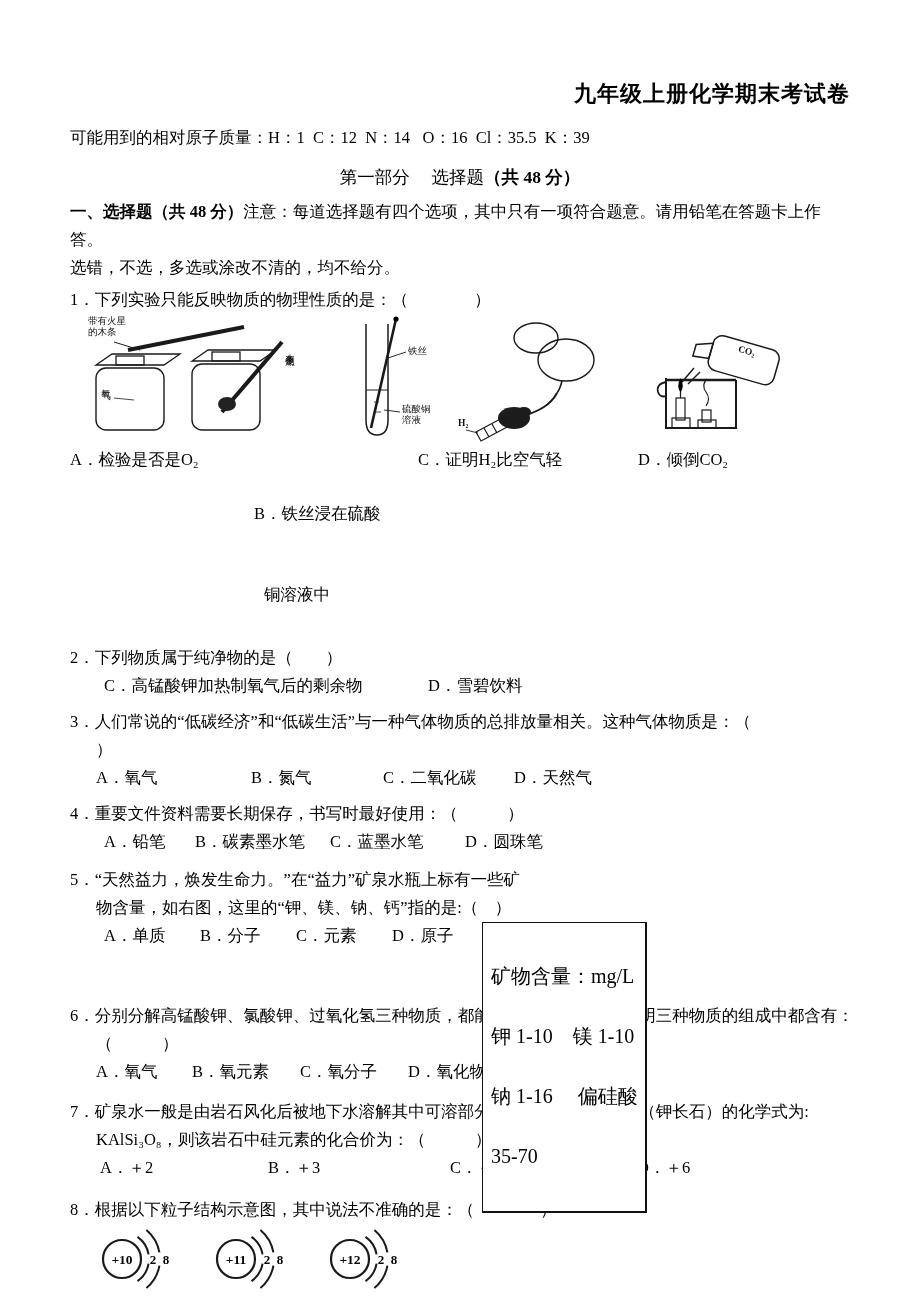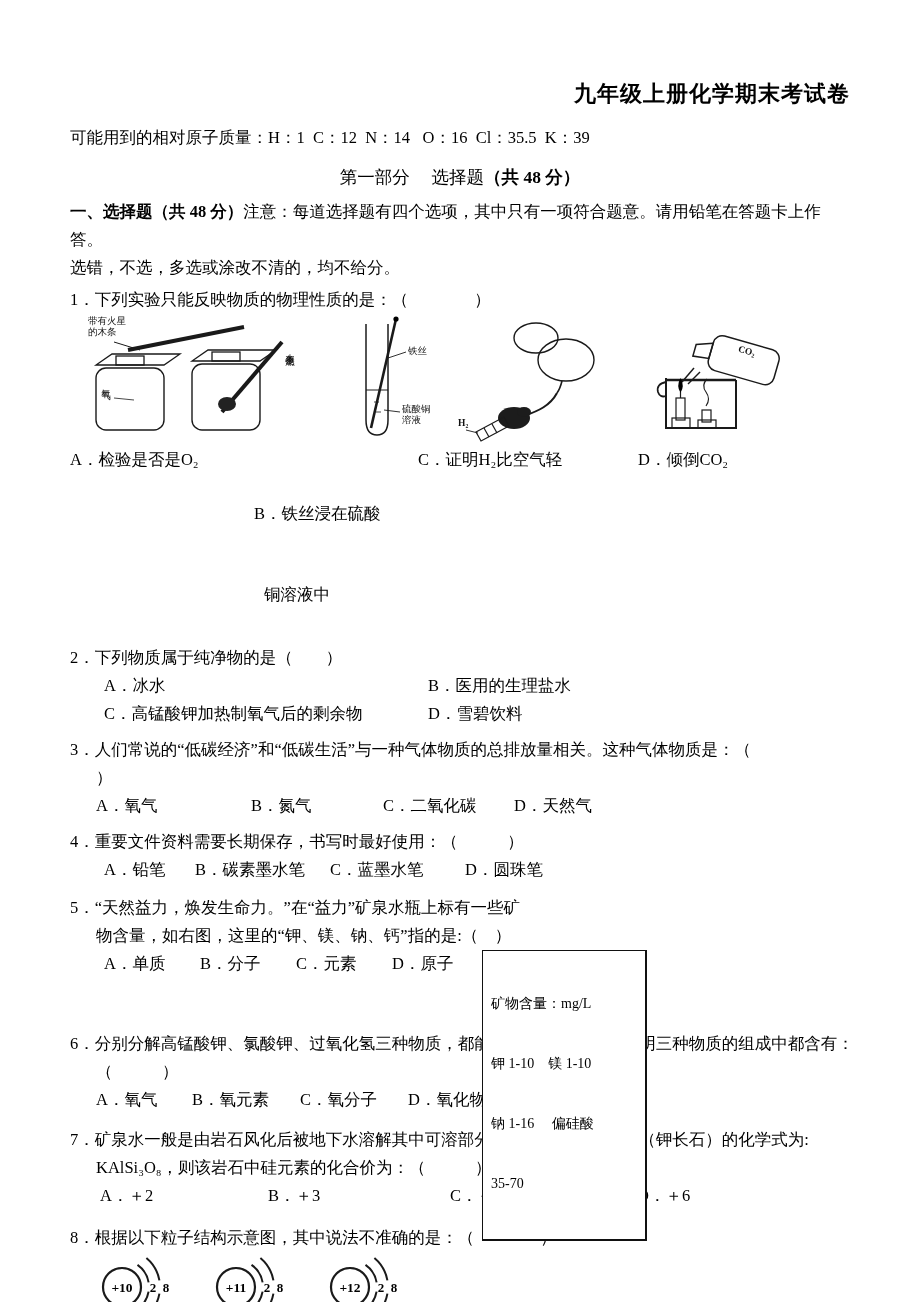--- a/index.html
+++ b/index.html
@@ -56,21 +56,21 @@
   .mineral-box{
     position:absolute;
     left:412px;top:56px;
     width:146px;
     z-index:5;
     background:#fff;
     border:1.6px solid #111;
     border-right-width:2.5px;
     border-bottom-width:2.5px;
     padding:3px 8px 5px 8px;
-    font-size:14px;
+    font-size:20px;
     line-height:20px;
     white-space:pre;
   }
   
   .particles{display:flex;gap:22px;margin-left:26px;margin-top:2px;}
   .particles svg{display:block;}
   svg text{font-family:"Liberation Serif","DejaVu Serif",serif;}
   .pline{stroke:#1a1a1a;fill:none;}
 </style>
 </head>
@@ -179,24 +179,20 @@
         <span style="display:block;margin-left:40px;">B．铁丝浸在硫酸</span>
         <span class="b2" style="display:block;">铜溶液中</span>
       </span>
       <span class="cell" style="width:220px;">C．证明H₂比空气轻</span>
       <span class="cell">D．倾倒CO₂</span>
     </div>
   </div>
 
   <div class="q" style="margin-top:-18px;">
     <div class="stem">2．下列物质属于纯净物的是（　　）</div>
-    <div class="two-col" style="padding-left:34px;">
-      <span style="width:324px;">A．冰水</span>
-      <span>B．医用的生理盐水</span>
-    </div>
     <div class="two-col" style="padding-left:34px;">
       <span style="width:324px;">C．高锰酸钾加热制氧气后的剩余物</span>
       <span>D．雪碧饮料</span>
     </div>
   </div>
 
   <div class="q" style="margin-top:8px;">
     <div class="stem">3．人们常说的“低碳经济”和“低碳生活”与一种气体物质的总排放量相关。这种气体物质是：（</div>
     <div class="cont">）</div>
     <div class="optrow" style="padding-left:26px;">

